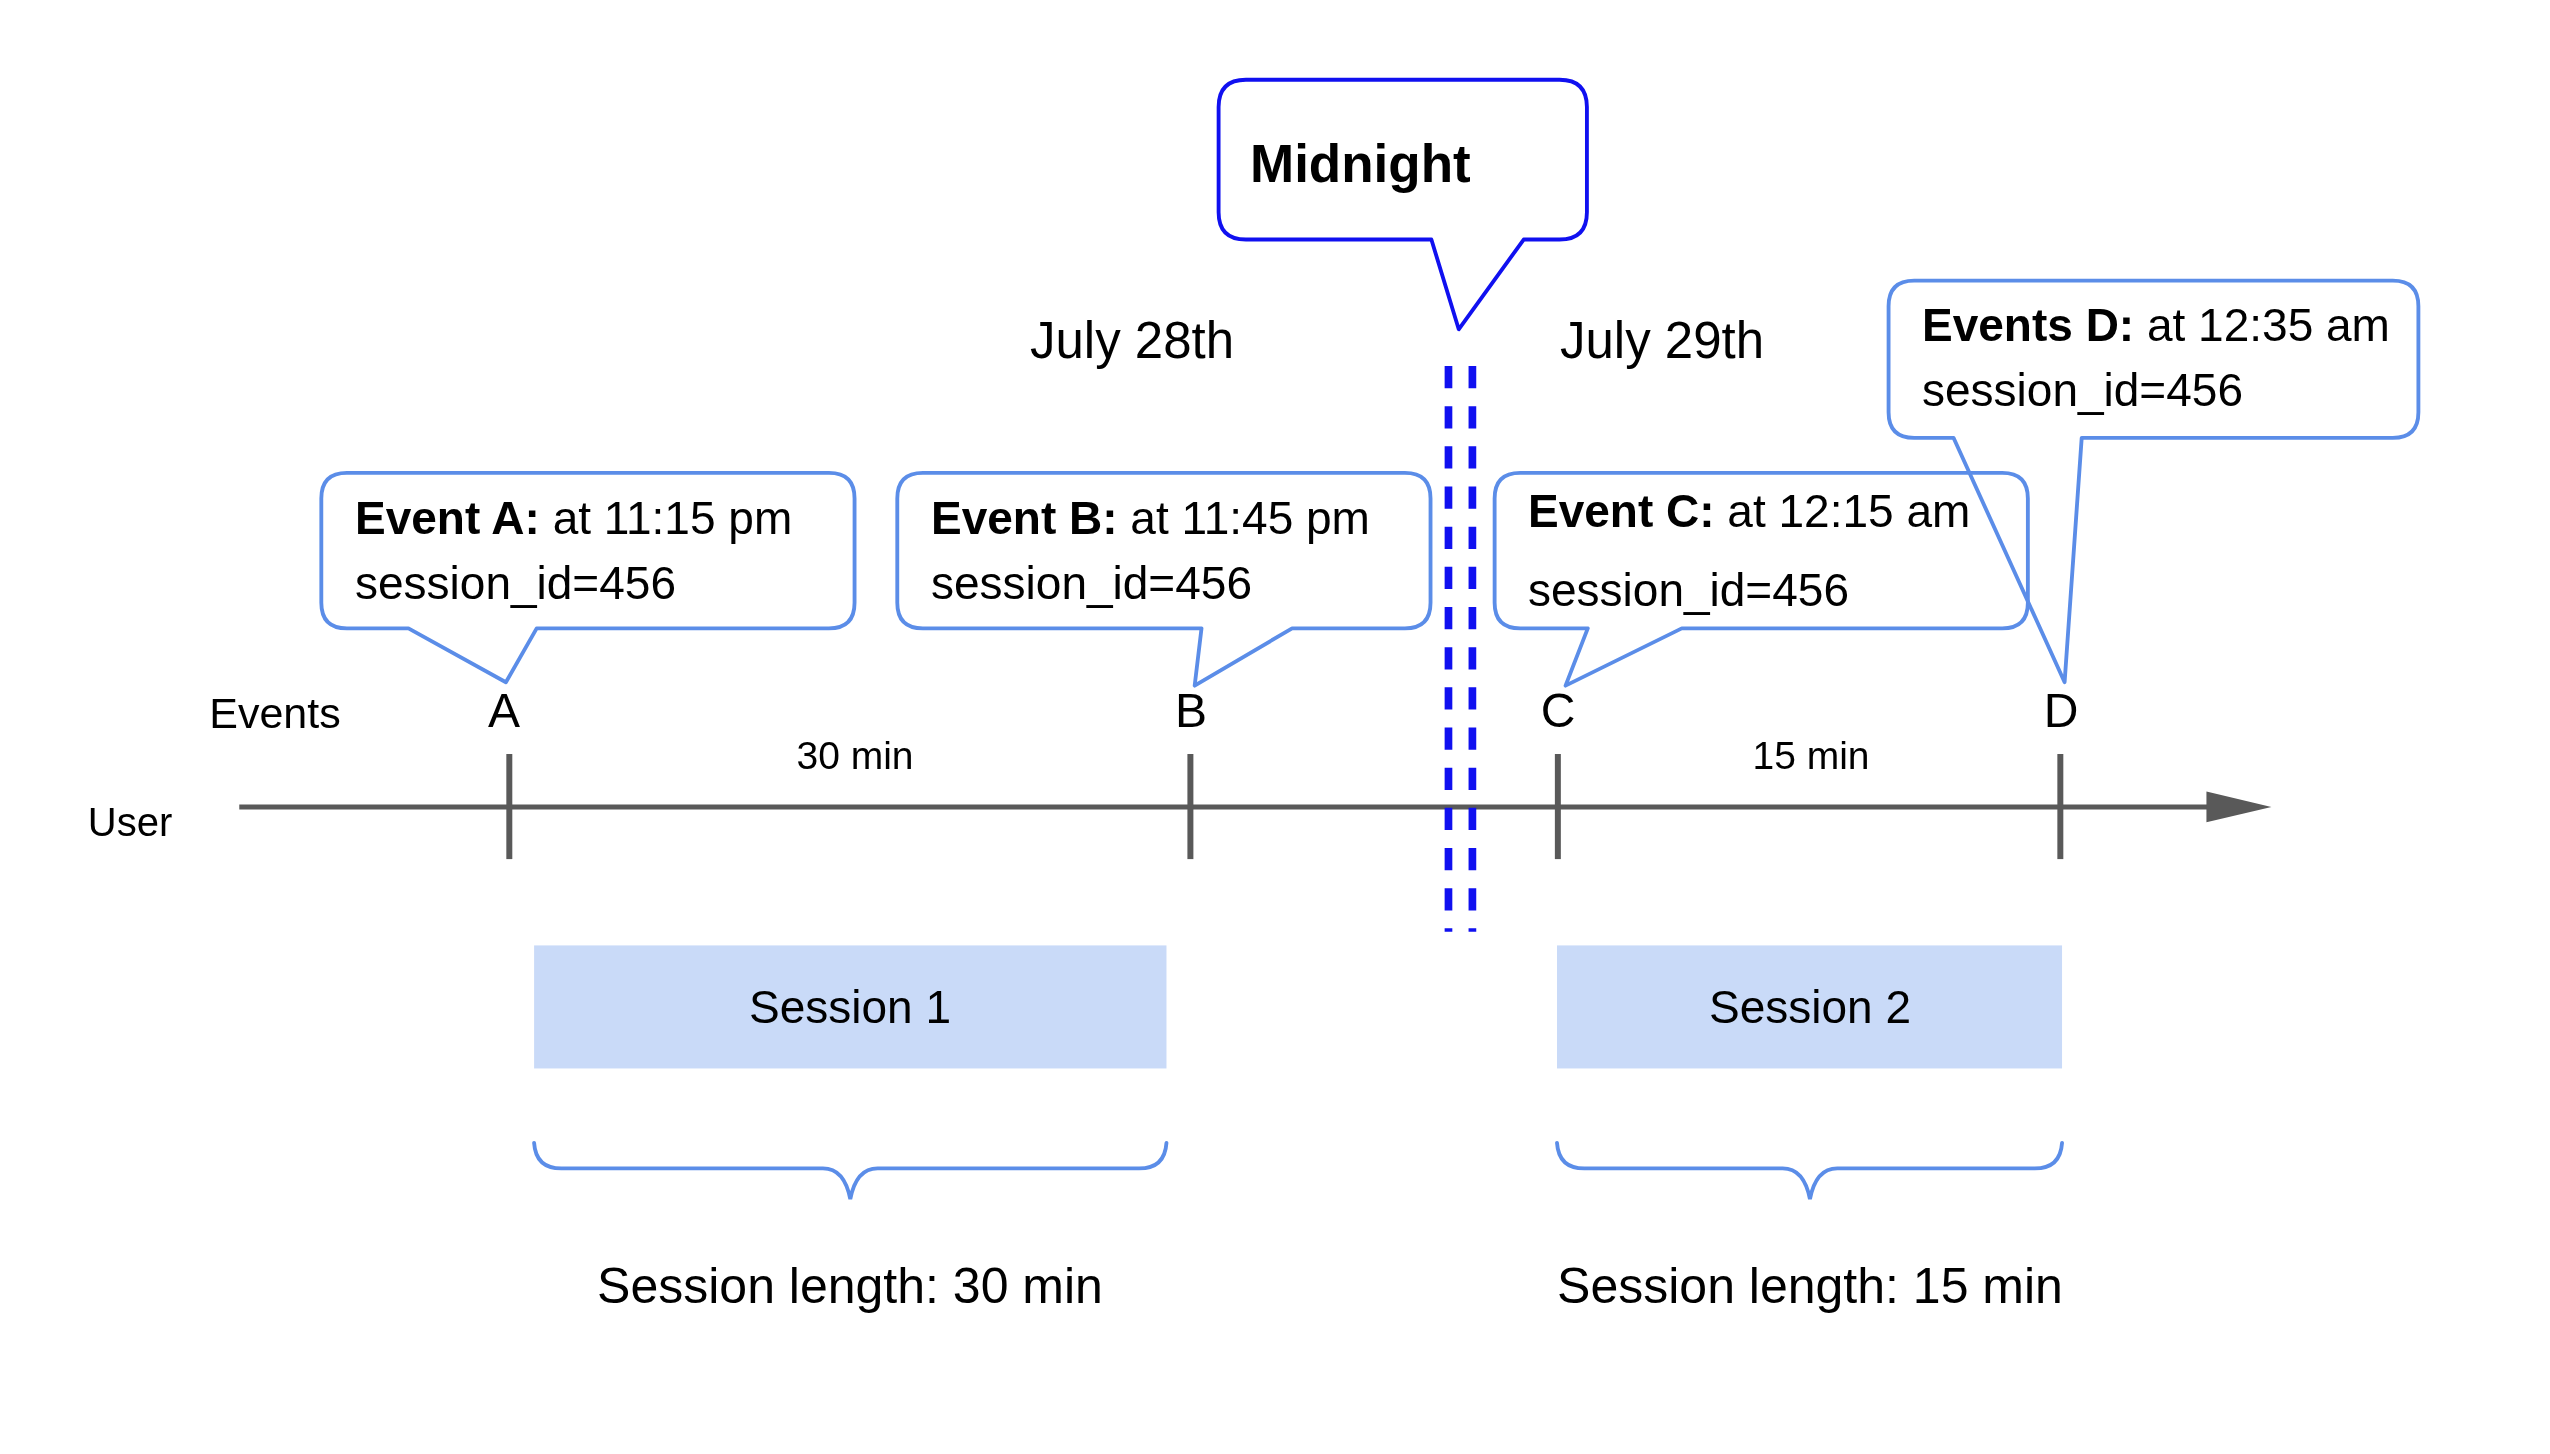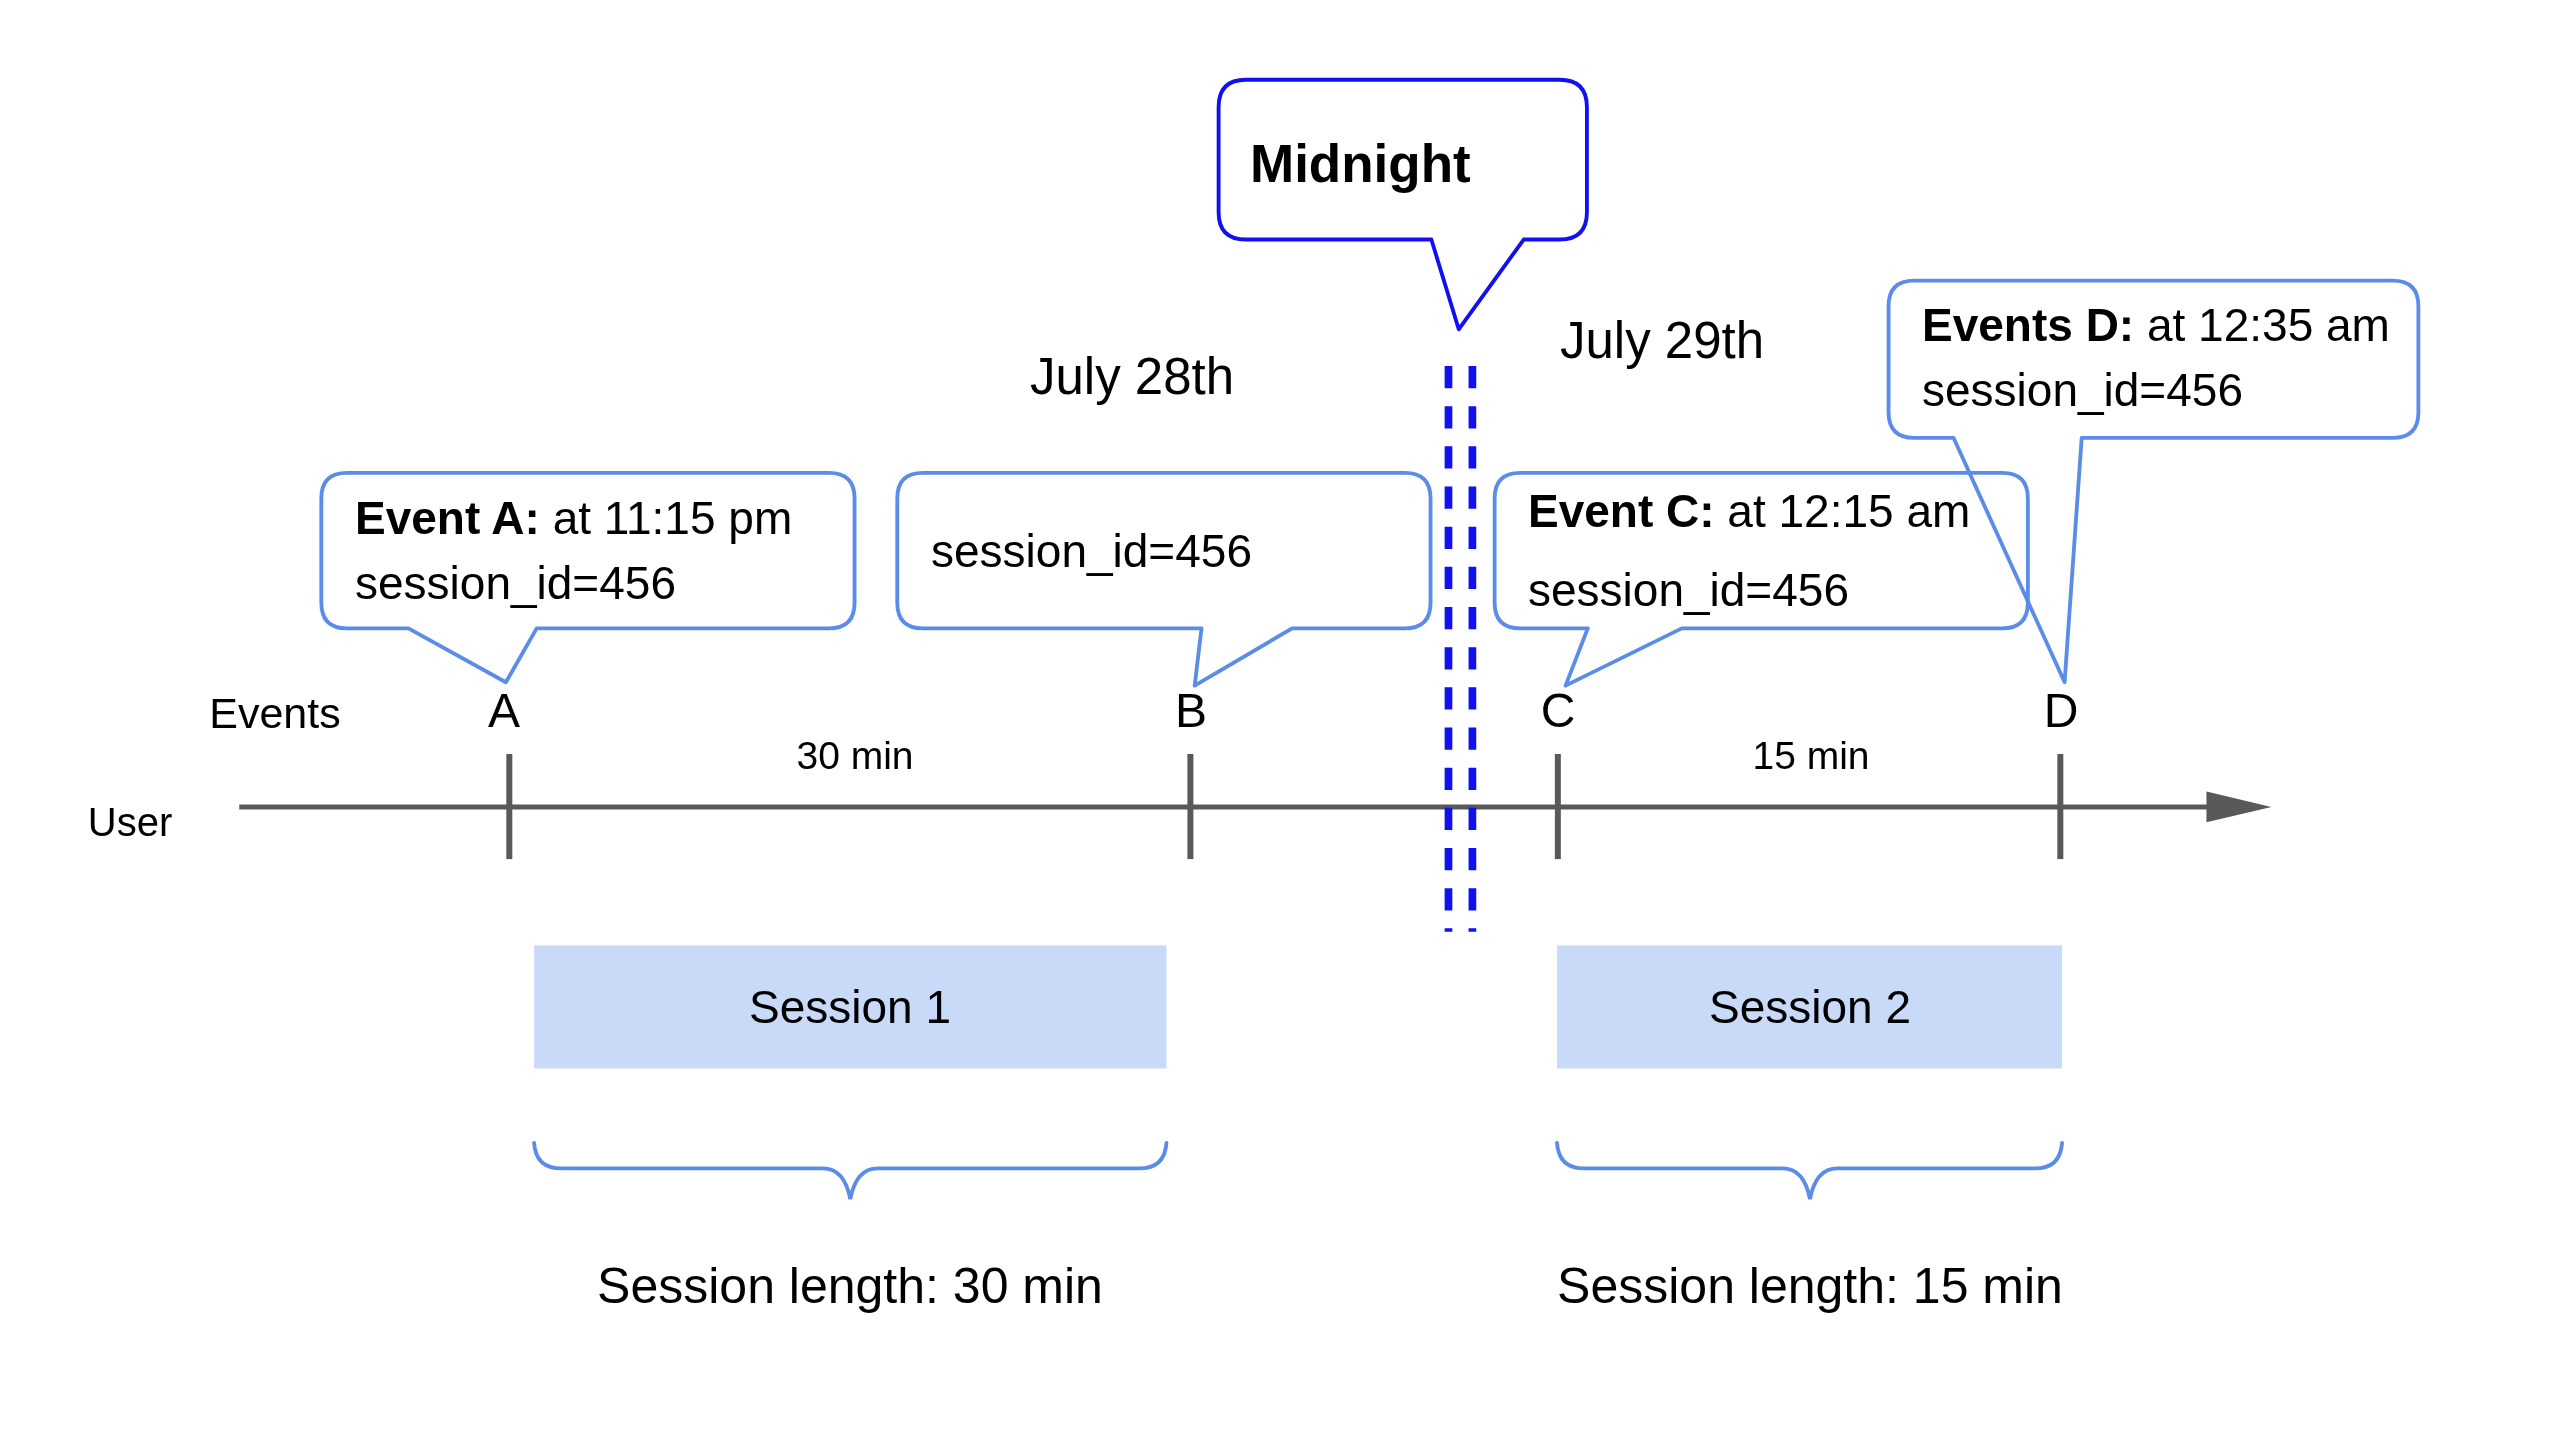--- a/index.html
+++ b/index.html
@@ -58,30 +58,31 @@
     <path d="M 1080 553 H 1644 Q 1674 553 1674 583 V 705 Q 1674 735 1644 735 H 1512 L 1398 802 L 1406 735 H 1080 Q 1050 735 1050 705 V 583 Q 1050 553 1080 553 Z" fill="#ffffff" stroke="var(--event-blue)" stroke-width="4.5" stroke-linejoin="round"></path>
 
     <path d="M 1779 553 H 2343 Q 2373 553 2373 583 V 705 Q 2373 735 2343 735 H 1968 L 1832 802 L 1858 735 H 1779 Q 1749 735 1749 705 V 583 Q 1749 553 1779 553 Z" fill="#ffffff" stroke="var(--event-blue)" stroke-width="4.5" stroke-linejoin="round"></path>
 
     <path d="M 2240 328 H 2800 Q 2830 328 2830 358 V 482 Q 2830 512 2800 512 H 2436 L 2416 798 L 2286 512 H 2240 Q 2210 512 2210 482 V 358 Q 2210 328 2240 328 Z" fill="none" stroke="var(--event-blue)" stroke-width="4.5" stroke-linejoin="round"></path>
 
     <path d="M 625 1337 Q 627 1367 657 1367 L 963 1367 Q 988 1367 995 1403 Q 1002 1367 1027 1367 L 1333 1367 Q 1363 1367 1365 1337" fill="none" stroke="var(--event-blue)" stroke-width="4.5" stroke-linecap="round"></path>
     <path d="M 1822 1337 Q 1824 1367 1854 1367 L 2086 1367 Q 2111 1367 2118 1403 Q 2125 1367 2150 1367 L 2381 1367 Q 2411 1367 2413 1337" fill="none" stroke="var(--event-blue)" stroke-width="4.5" stroke-linecap="round"></path>
   </svg>
 
-  <div class="txt date-label center" style="left:1132px;top:340px;margin-top:36px;">July 28th</div>
+  <div class="txt date-label center" style="left:1132px;top:340px;">July 28th</div>
   <div class="txt date-label center" style="left:1662px;top:340px;">July 29th</div>
 
   <div class="txt midnight-label" style="left:1250px;top:133px;">Midnight</div>
 
   <div class="bubble-text" style="left:355px;top:473px;">
     <div><span class="b">Event A:</span><span> at 11:15 pm</span></div>
     <div>session_id=456</div>
   </div>
   <div class="bubble-text" style="left:931px;top:473px;">
+    <div><span class="b">Event B:</span><span> at 11:45 pm</span></div>
     <div>session_id=456</div>
   </div>
   <div class="bubble-text" style="left:1528px;top:473px;gap:14px;">
     <div><span class="b">Event C:</span><span> at 12:15 am</span></div>
     <div>session_id=456</div>
   </div>
   <div class="bubble-text" style="left:1922px;top:280px;">
     <div><span class="b">Events D:</span><span> at 12:35 am</span></div>
     <div>session_id=456</div>
   </div>

